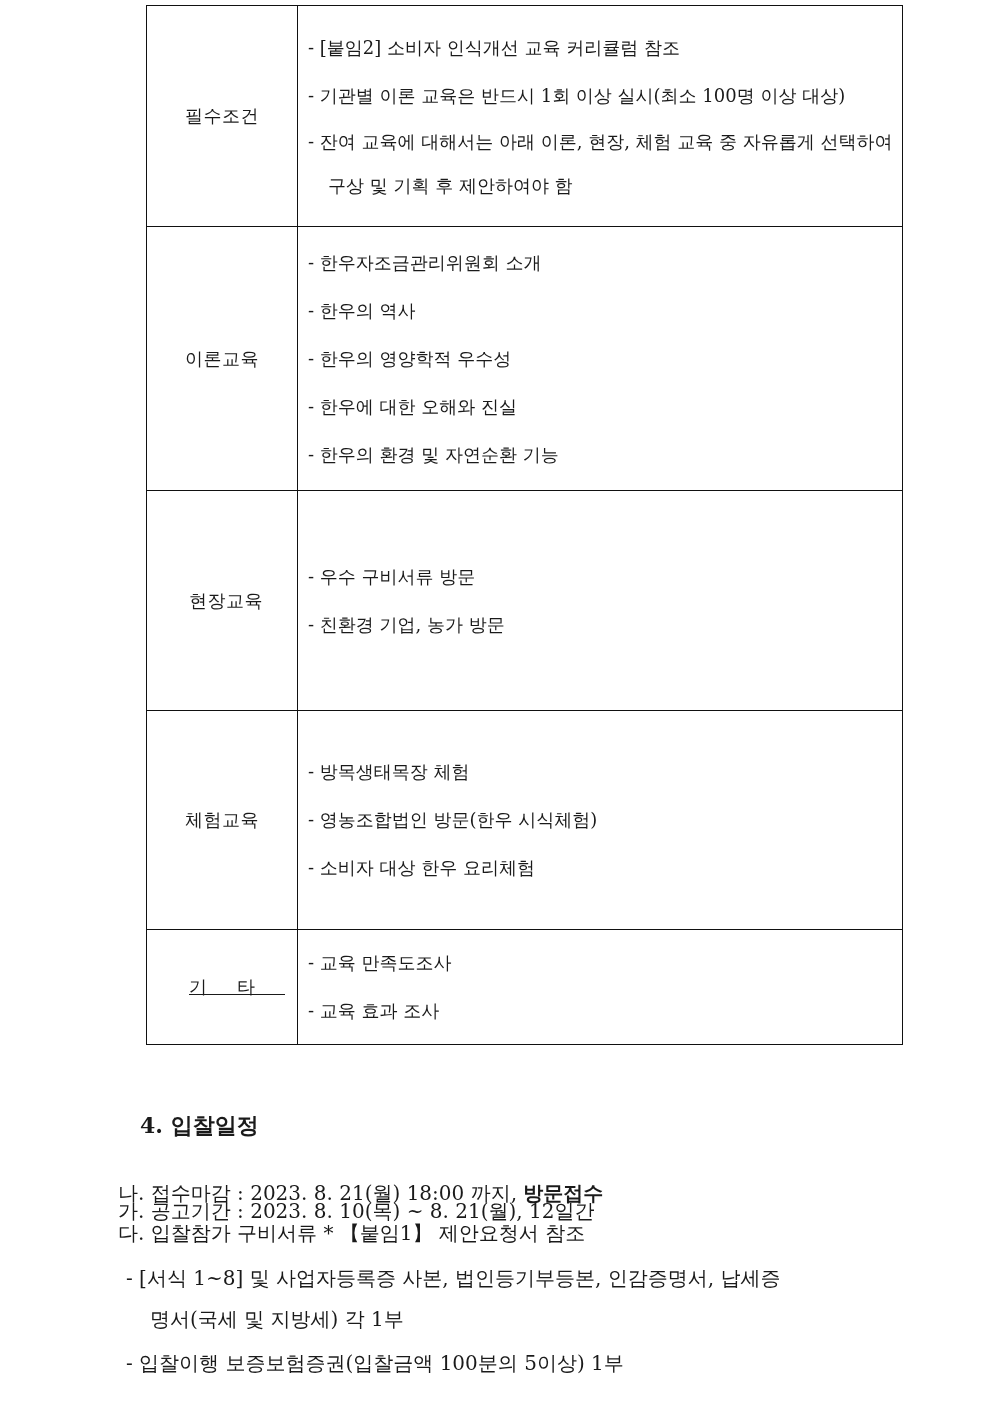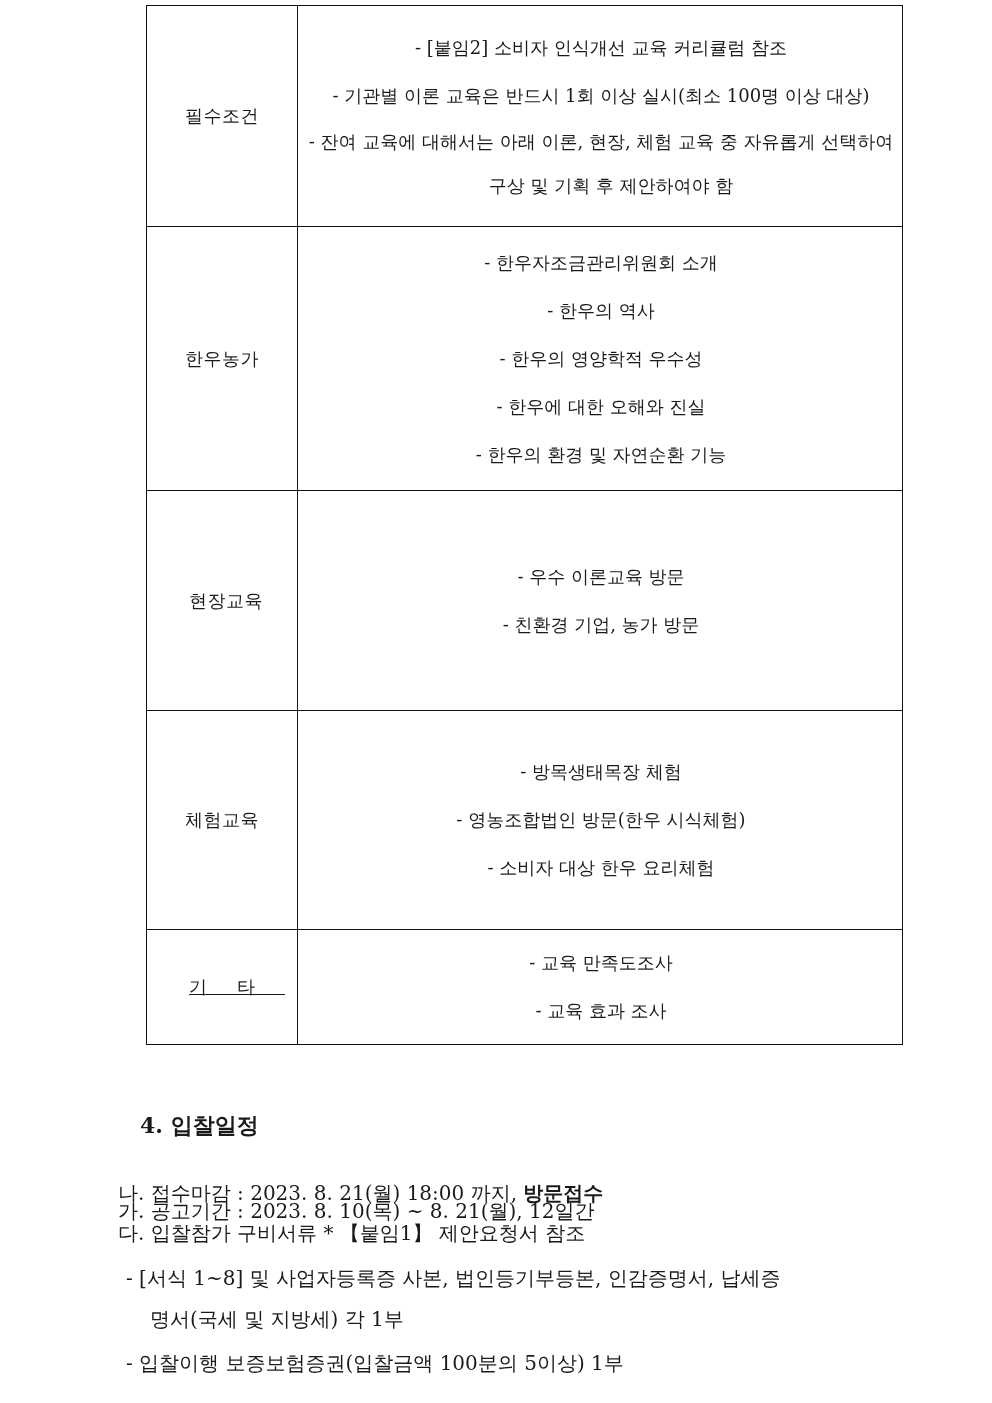--- a/index.html
+++ b/index.html
@@ -19,21 +19,20 @@
   }
   .doc-table td.label {
     width: 150px;
     text-align: center;
     font-size: 18px;
     letter-spacing: 0.5px;
   }
   .doc-table td.content {
     padding-left: 10px; padding-right: 8px;
     font-size: 18px;
-    text-align: center;
   }
   .item {
     line-height: 48px;
     white-space: nowrap;
   }
   .item.wrap {
     white-space: normal;
     line-height: 44px;
     padding-left: 20px;
     text-indent: -20px;
@@ -61,33 +60,33 @@
   <tbody>
       <tr class="row-req">
     <td class="label">필수조건</td>
     <td class="content">
       <div class="item">- [붙임2] 소비자 인식개선 교육 커리큘럼 참조</div>
       <div class="item">- 기관별 이론 교육은 반드시 1회 이상 실시(최소 100명 이상 대상)</div>
       <div class="item wrap">- 잔여 교육에 대해서는 아래 이론, 현장, 체험 교육 중 자유롭게 선택하여 구상 및 기획 후 제안하여야 함</div>
     </td>
   </tr>
   <tr class="row-theory">
-    <td class="label">한우농가</td>
+    <td class="label">이론교육</td>
     <td class="content">
       <div class="item">- 한우자조금관리위원회 소개</div>
       <div class="item">- 한우의 역사</div>
       <div class="item">- 한우의 영양학적 우수성</div>
       <div class="item">- 한우에 대한 오해와 진실</div>
       <div class="item">- 한우의 환경 및 자연순환 기능</div>
     </td>
   </tr>
   <tr class="row-field">
     <td class="label">현장교육</td>
     <td class="content">
-      <div class="item">- 우수 이론교육 방문</div>
+      <div class="item">- 우수 구비서류 방문</div>
       <div class="item">- 친환경 기업, 농가 방문</div>
     </td>
   </tr>
   <tr class="row-exp">
     <td class="label">체험교육</td>
     <td class="content">
       <div class="item">- 방목생태목장 체험</div>
       <div class="item">- 영농조합법인 방문(한우 시식체험)</div>
       <div class="item">- 소비자 대상 한우 요리체험</div>
     </td>

